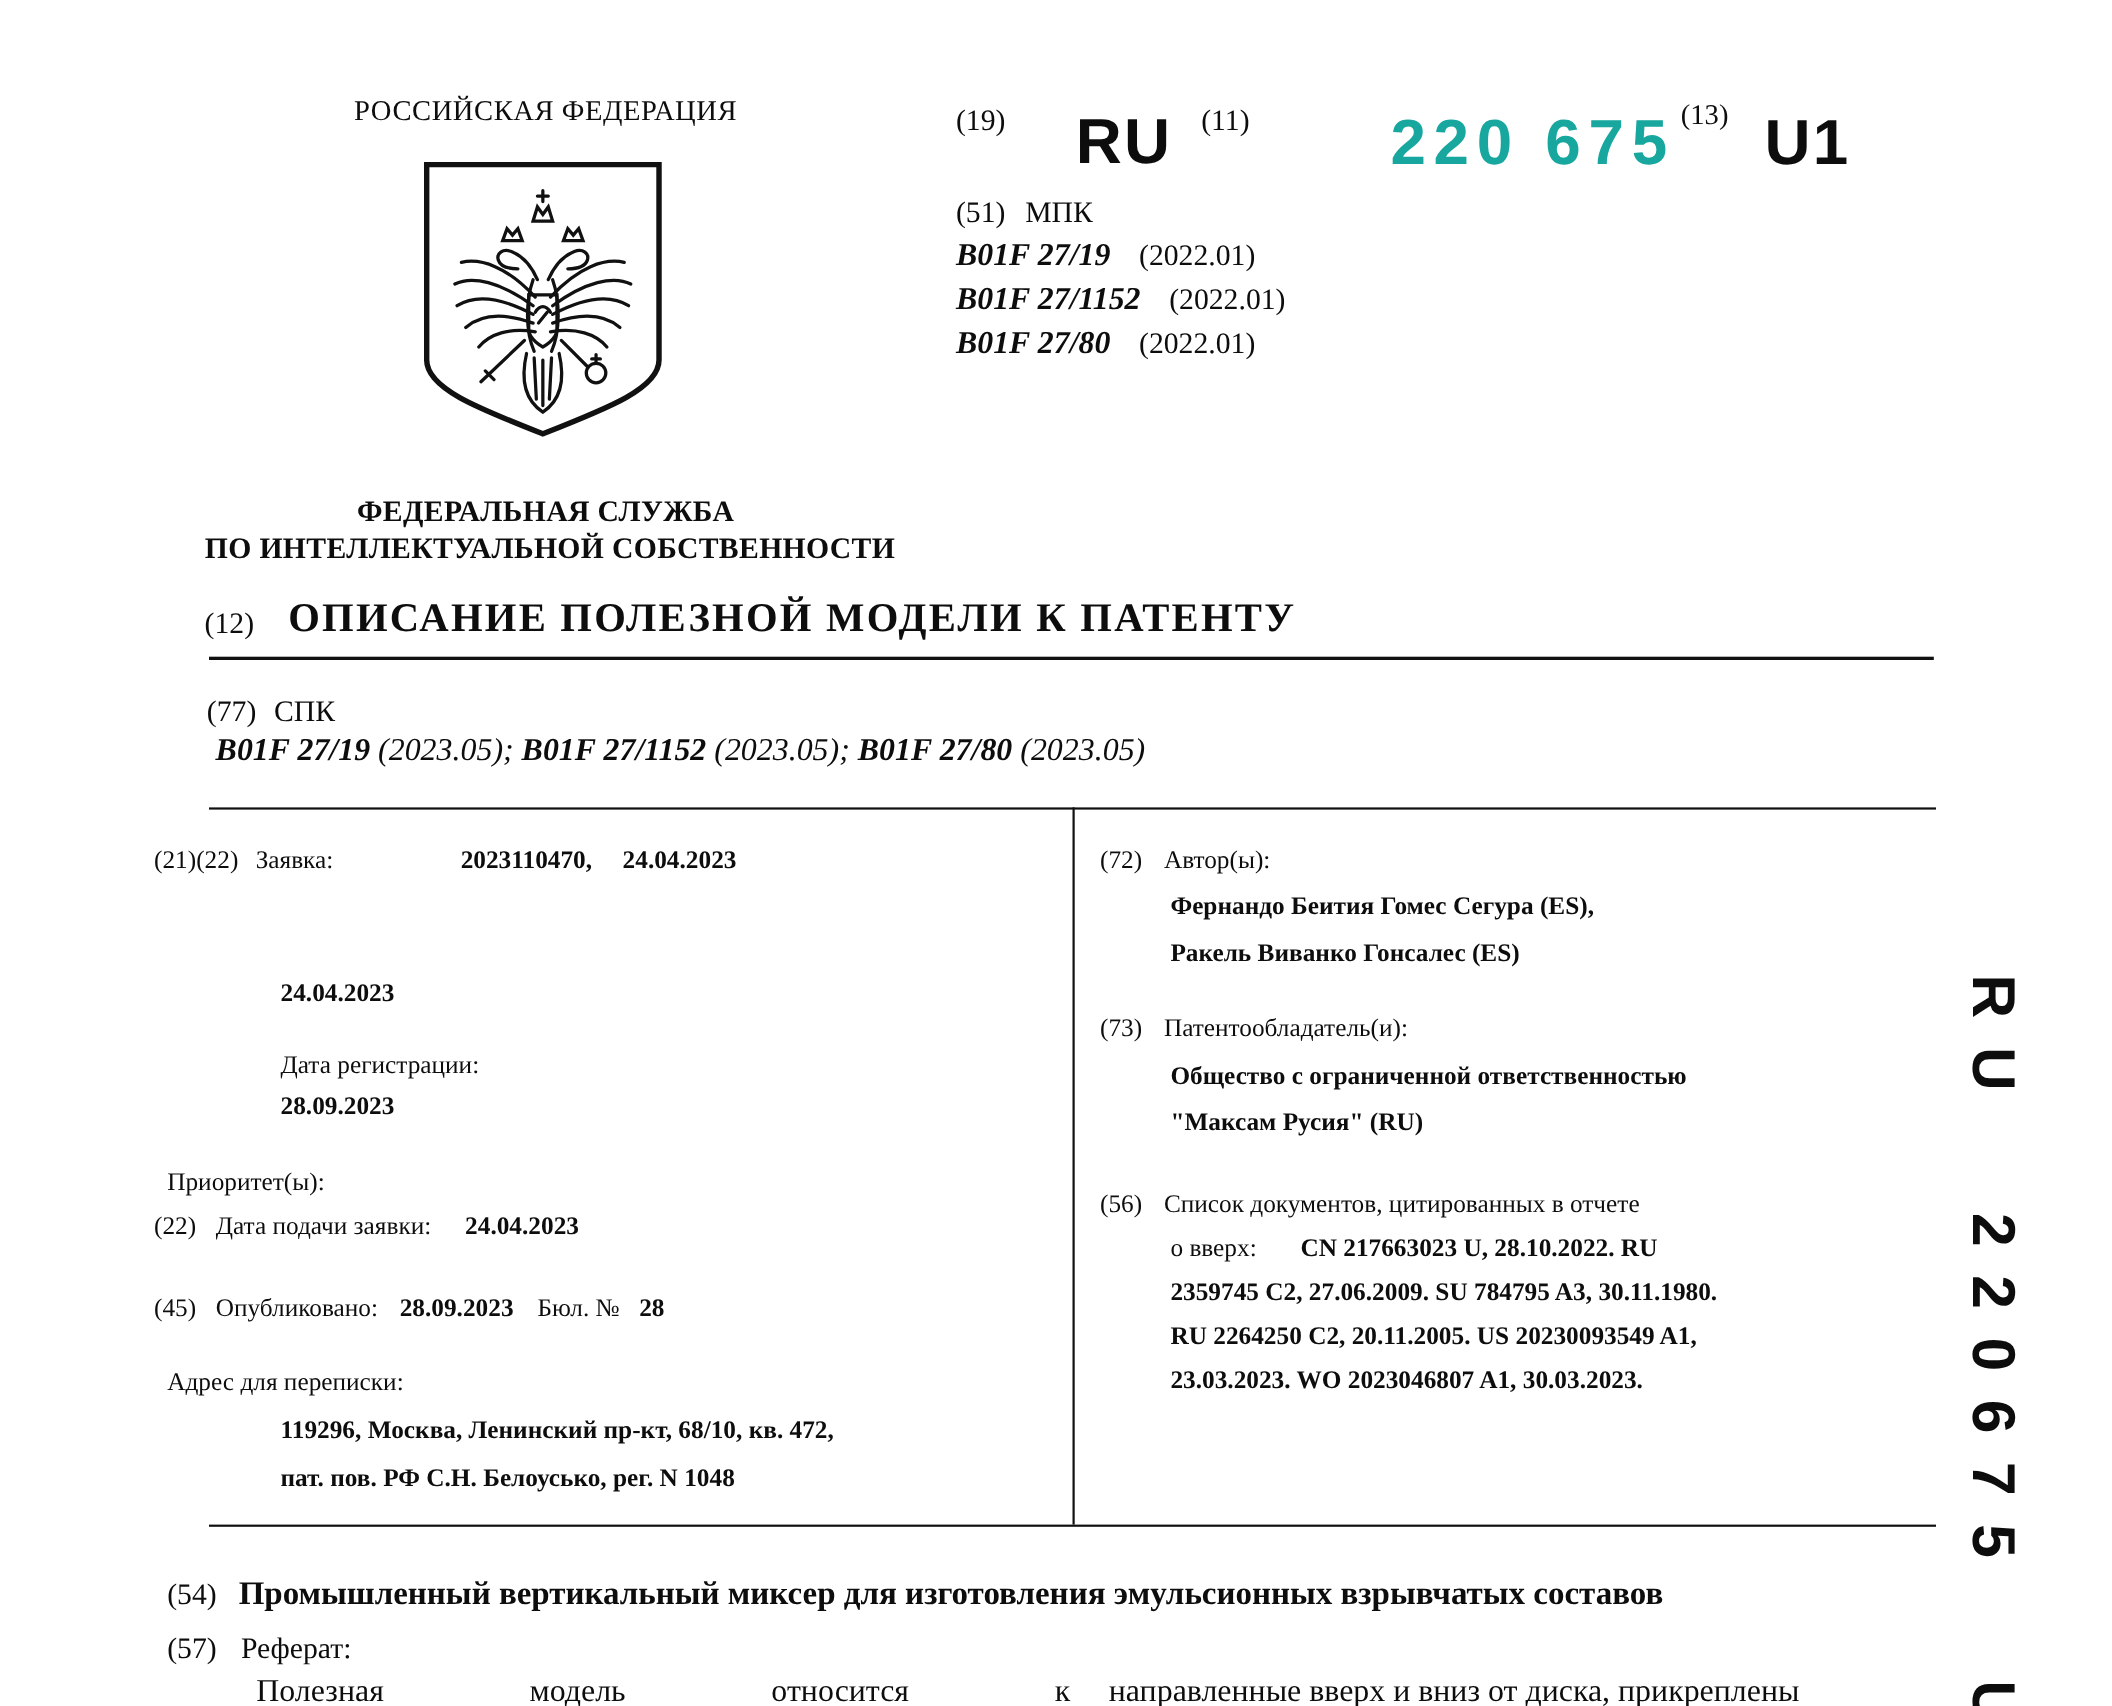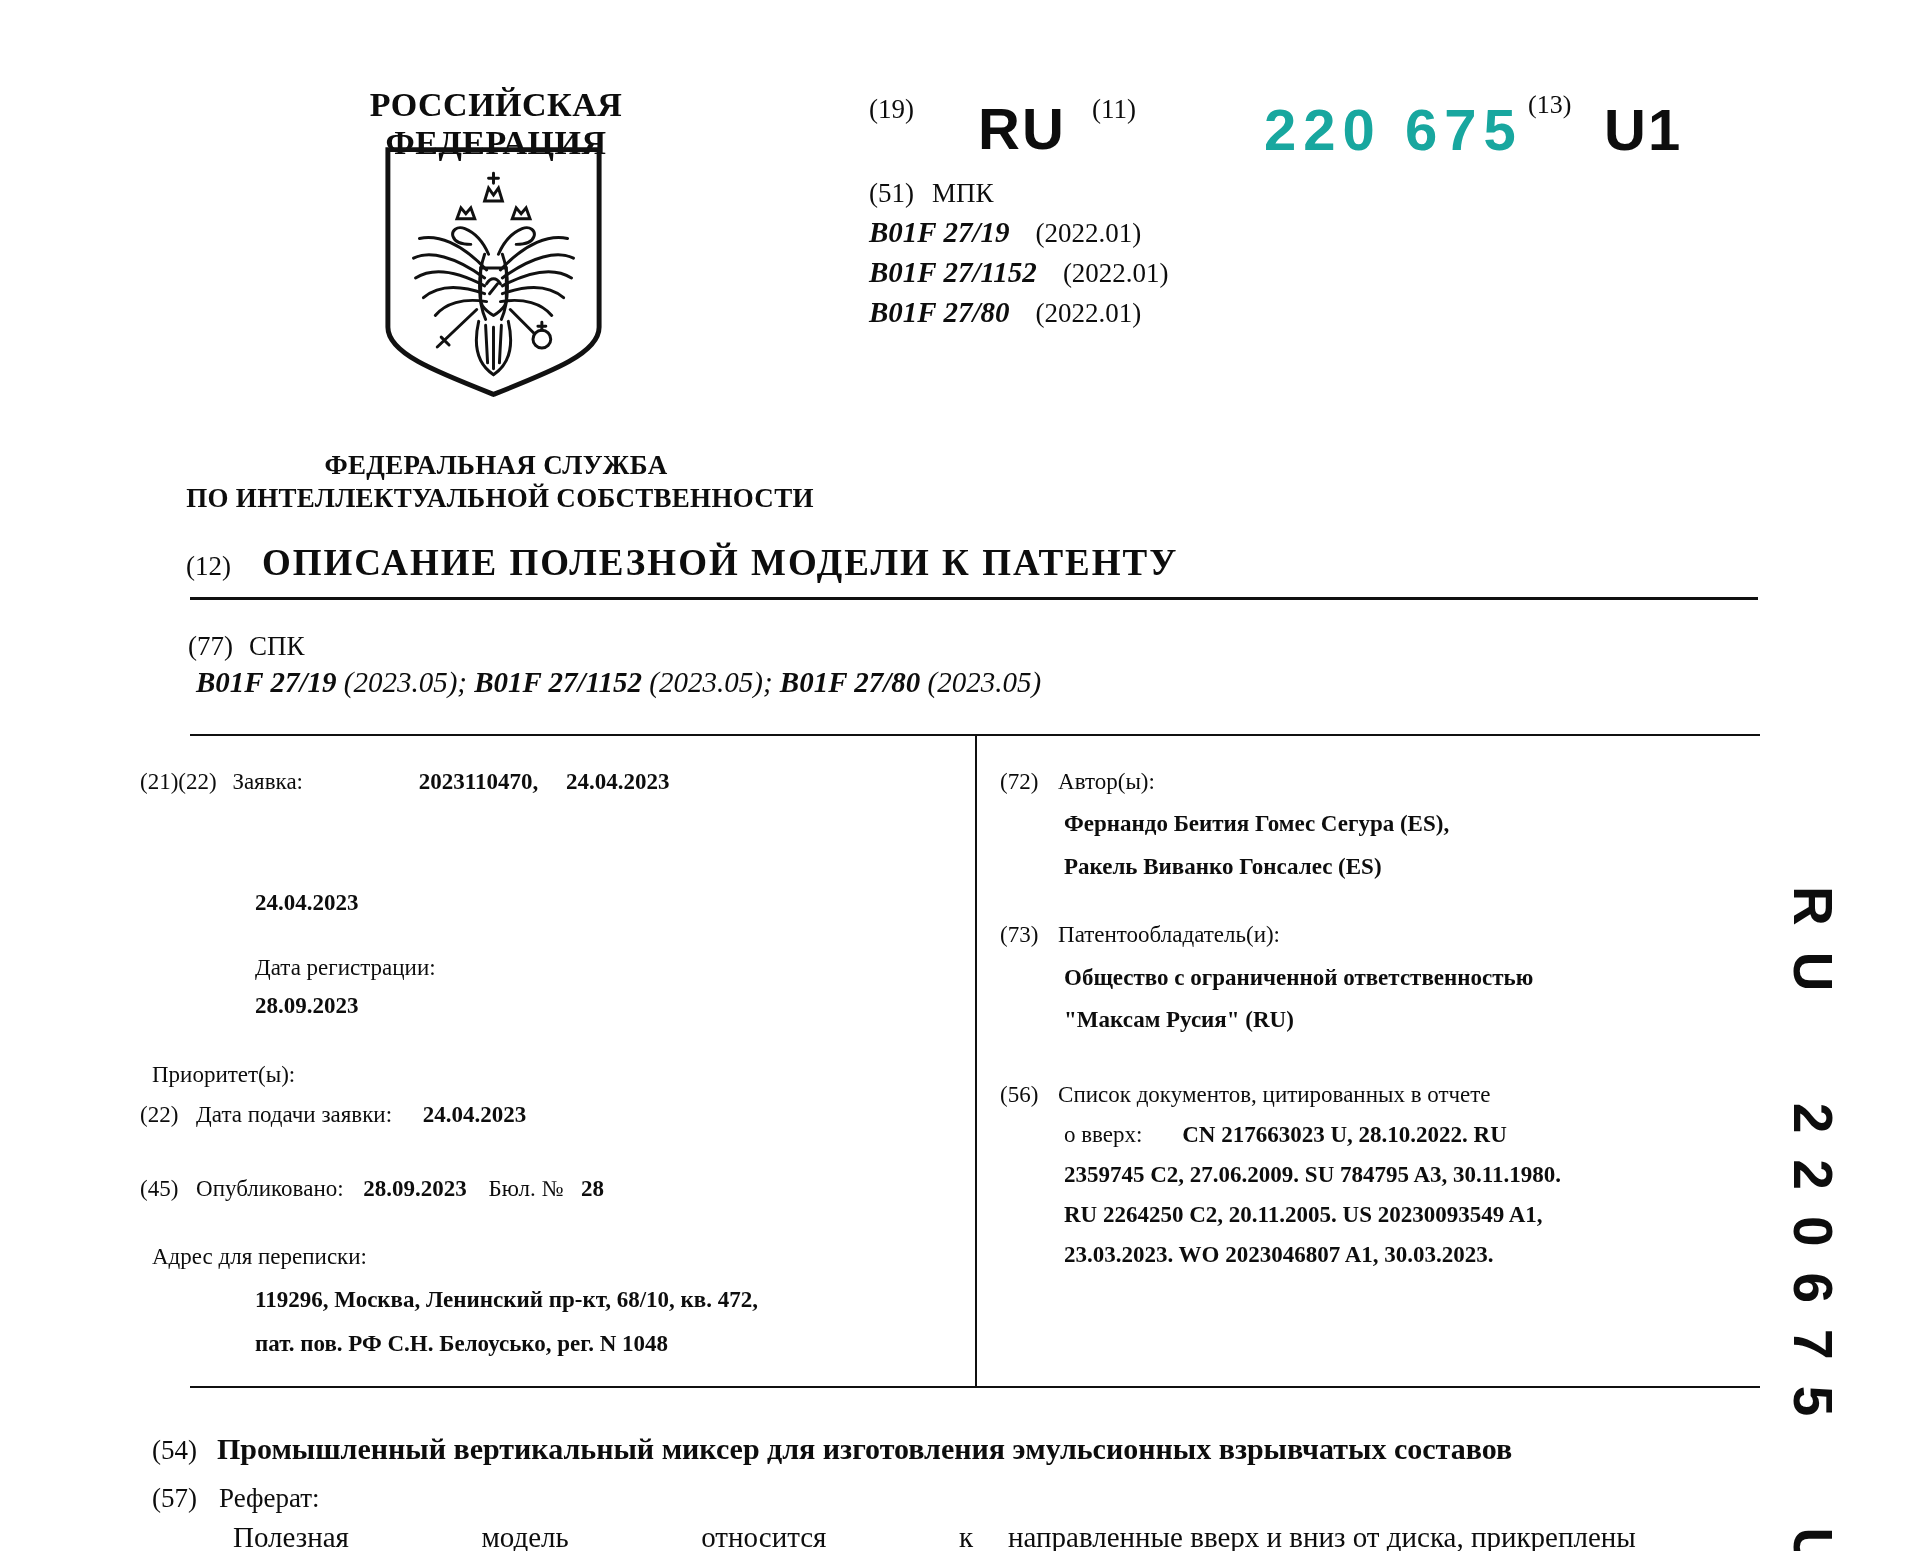--- a/index.html
+++ b/index.html
@@ -5,21 +5,21 @@
   html,body{margin:0;padding:0;background:#e8e8e8;}
   .page{position:relative;width:1920px;height:1551px;background:#ffffff;overflow:hidden;
         color:#0d0d0d;font-family:"Liberation Serif","DejaVu Serif",serif;}
   .abs{position:absolute;}
   .sans{font-family:"Liberation Sans","DejaVu Sans",sans-serif;}
   .b{font-weight:700;}
   .i{font-style:italic;}
   .center{text-align:center;}
   .nowrap{white-space:nowrap;}
 
-  .country{font-size:34px;font-weight:700;letter-spacing:.5px;}
+  .country{font-size:26px;font-weight:400;letter-spacing:.5px;}
   .agency{font-size:27px;font-weight:700;letter-spacing:.3px;}
   .paren{font-size:27px;}
   .paren-sm{font-size:26px;}
   .bigcode{font-size:58px;font-weight:700;letter-spacing:2px;line-height:1;}
   .pubnum{letter-spacing:7px;}
   .ipc-code{font-size:29px;font-weight:700;font-style:italic;}
   .ipc-date{font-size:27px;}
   .t12{font-size:37px;font-weight:700;letter-spacing:2px;}
   .body-txt{font-size:23px;line-height:1.05;}
   .rule{background:#101010;}

